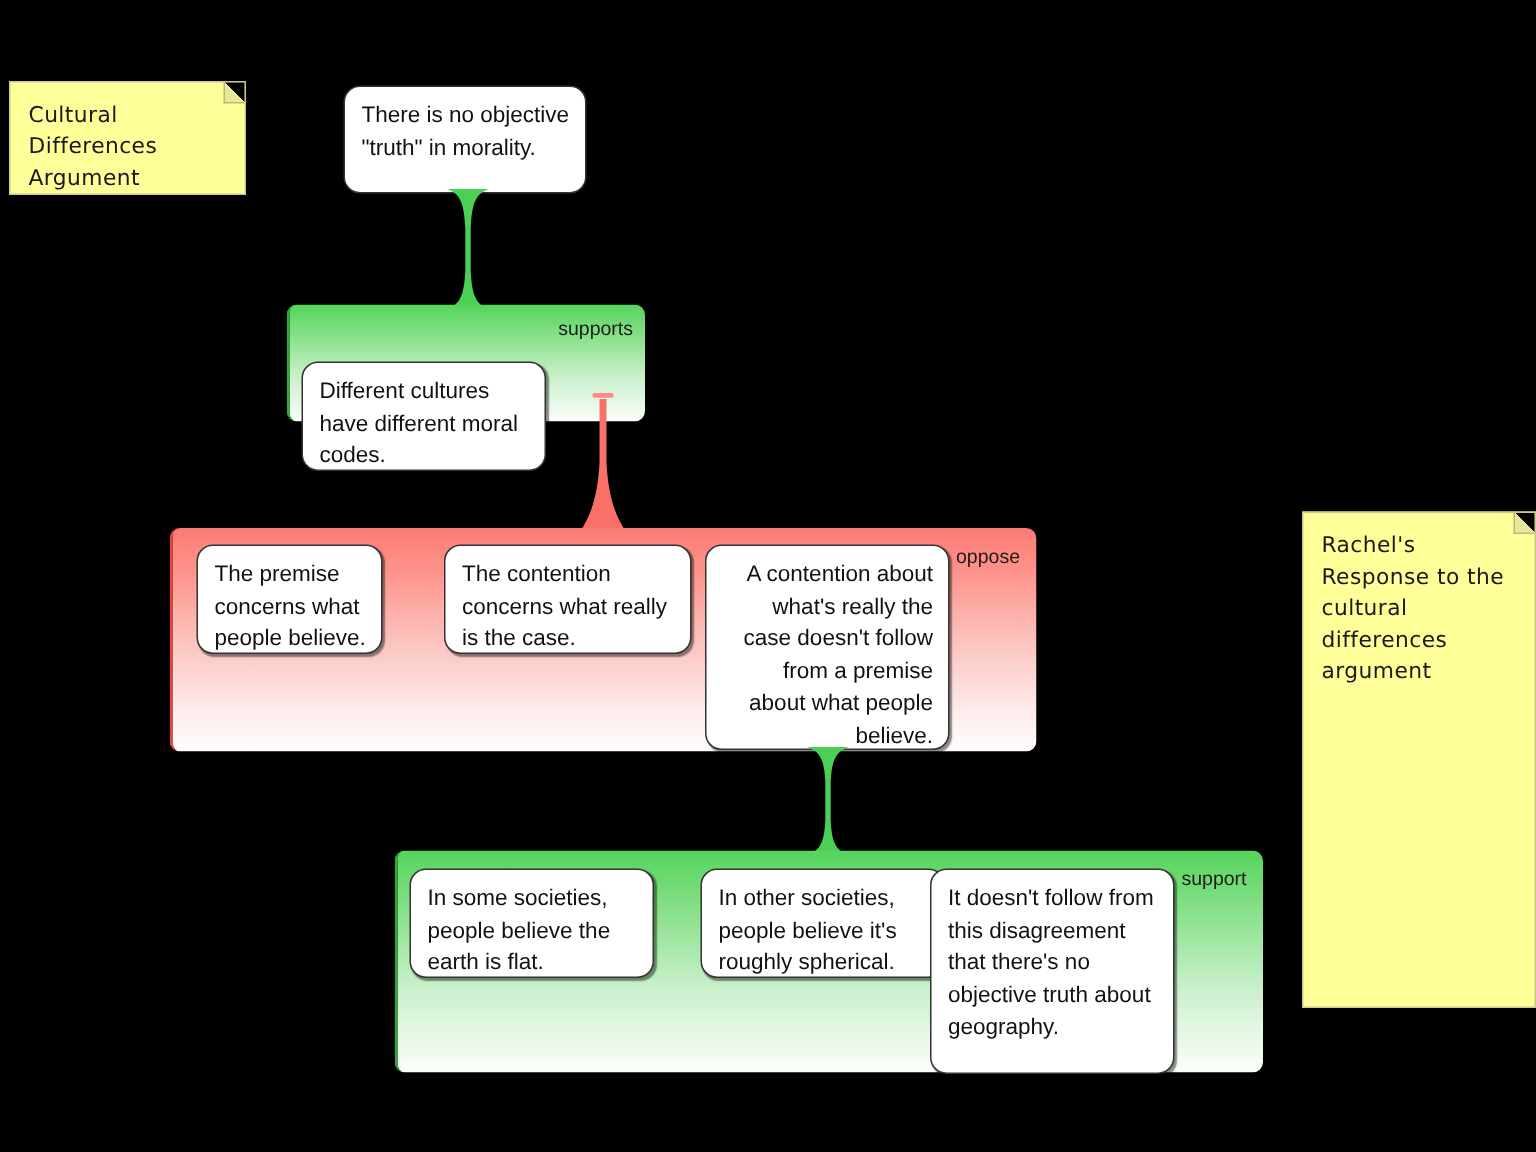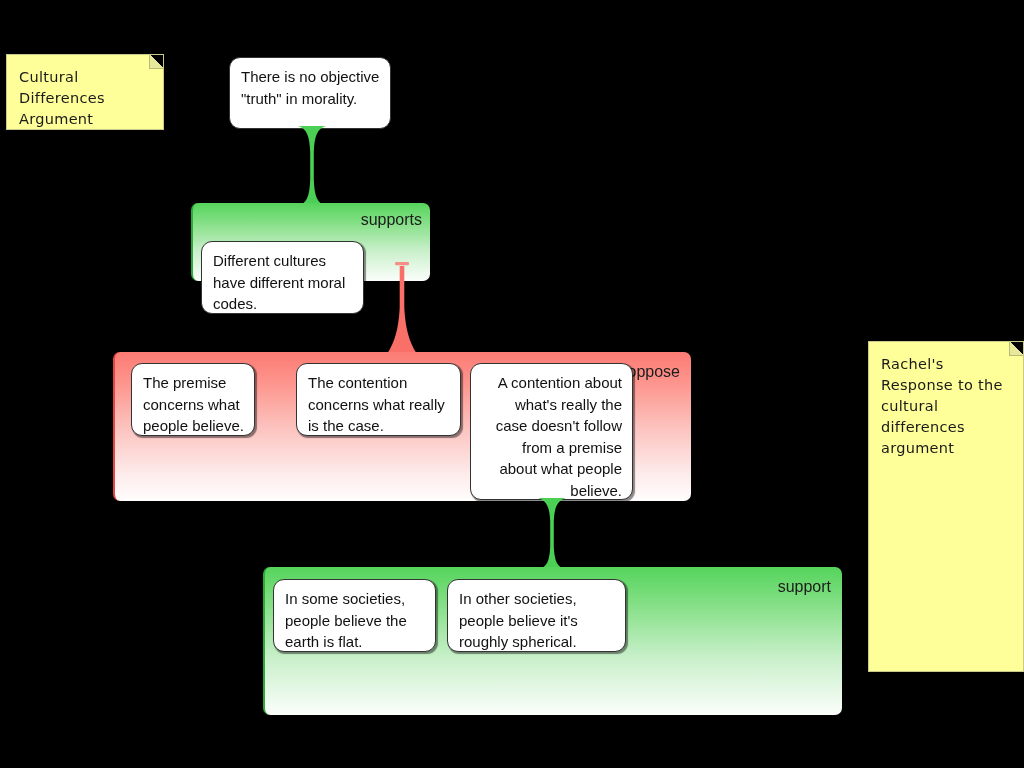--- a/index.html
+++ b/index.html
@@ -58,21 +58,21 @@
   .relbox.support{
     background:linear-gradient(to bottom,#55d45c 0%,#7ede80 22%,#caf0cb 62%,#fbfefb 100%);
     border-left:2px solid #2faa38;
   }
   .relbox.oppose{
     background:linear-gradient(to bottom,#fb7b74 0%,#fd948c 20%,#fcc4c0 52%,#fdeceb 82%,#fffdfd 100%);
     border-left:2px solid #e2483f;
   }
   .rellabel{
     position:absolute;
-    font-size:16px;
+    font-size:13px;
     color:#1c1c1c;
     line-height:1;
     white-space:nowrap;
   }
 
   
   .conn{position:absolute;}
   .conn svg{display:block;}
 </style>
 </head>
@@ -132,15 +132,16 @@
       <path d="M1,0 C10,3 12.5,9 13.2,23 L13.2,49 C12.5,63 10,69 1,72
                L29,72 C20,69 17.5,63 16.8,49 L16.8,23 C17.5,9 20,3 29,0 Z" fill="#4bcf54"></path>
     </svg>
   </div>
 
   <div class="relbox support" style="left:263px;top:567px;width:579px;height:148px;">
     <span class="rellabel" style="right:11px;top:12px;">support</span>
   </div>
 
   <div class="card" style="left:273px;top:579px;width:163px;height:73px;">In some societies, people believe the earth is flat.</div>
-  <div class="card" style="left:447px;top:579px;width:179px;height:73px;">In other societies, people believe it's roughly spherical.</div>
+  <div class="card" style="left:467px;top:579px;width:163px;height:73px;">In other societies, people believe it's roughly spherical.</div>
+  <div class="card" style="left:620px;top:579px;width:163px;height:137px;">It doesn't follow from this disagreement that there's no objective truth about geography.</div>
 
 </div>
 
 </body></html>

